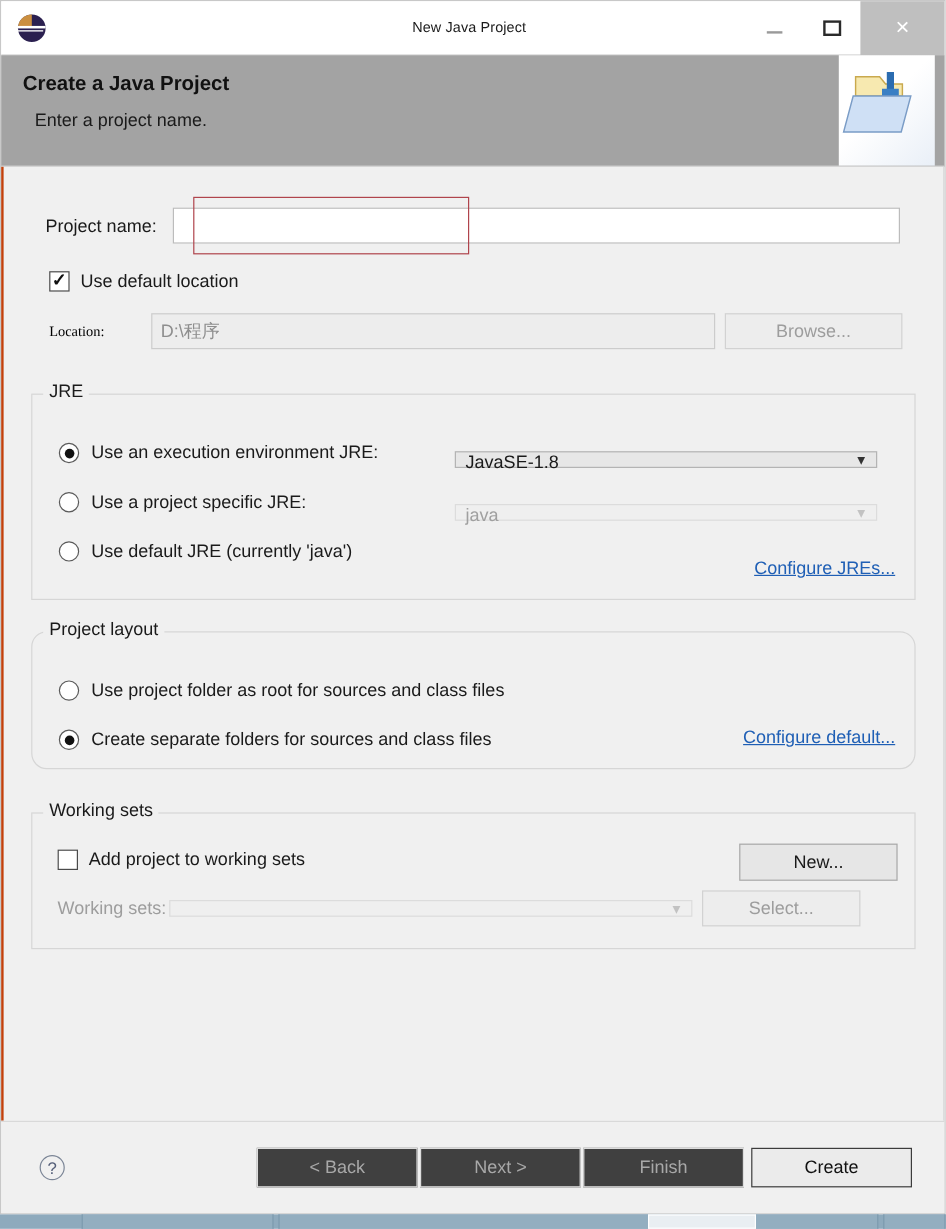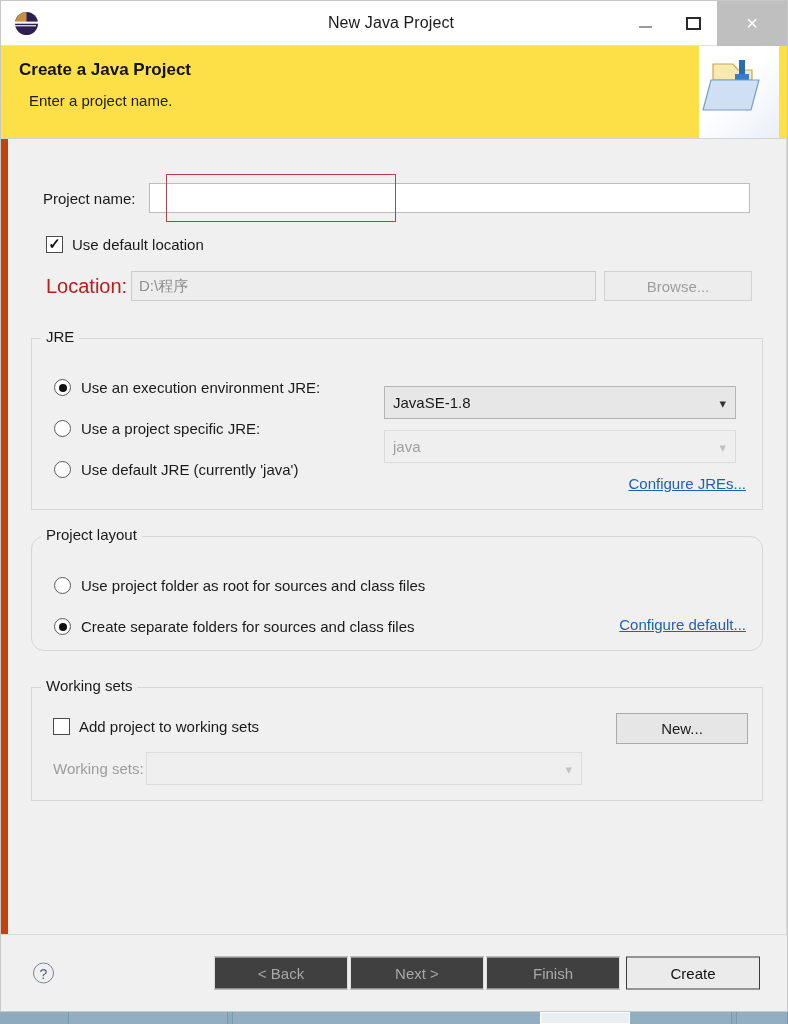--- a/index.html
+++ b/index.html
@@ -32,21 +32,21 @@
     border-bottom: 1px solid #e2e2e2;
   }
   .app-icon {
     position: absolute;
     left: 12px; top: 9px;
     width: 27px; height: 27px;
   }
   .title-text {
     width: 100%;
     text-align: center;
-    font-size: 16px;
+    font-size: 12px;
     color: #1a1a1a;
     letter-spacing: 0.1px;
     padding-right: 6px;
   }
   .win-controls {
     position: absolute;
     right: 0; top: 0;
     height: 45px;
     display: flex;
     align-items: stretch;
@@ -75,21 +75,21 @@
   .max-glyph {
     display: block;
     width: 15px; height: 13px;
     border: 2px solid #2a2a2a;
   }
 
   
   .header {
     position: relative;
     flex: 0 0 93px;
-    background: #fde047;
+    background: #a3a3a3;
     border-bottom: 1px solid #d4d4d4;
     padding: 14px 0 0 18px;
   }
   .header-title {
     font-size: 17px;
     font-weight: bold;
     color: #111;
     margin-bottom: 12px;
   }
   .header-sub {
@@ -102,23 +102,23 @@
     right: 8px; top: 0px;
     width: 80px; height: 92px;
     background: linear-gradient(135deg,#ffffff 0%, #ffffff 45%, #e9eff7 100%);
   }
 
   
   .body {
     position: relative;
     flex: 1 1 auto;
     background: #f0f0f0;
-    border-left: 7px solid #c2410c;
+    border-left: 2px solid #c2410c;
     border-right: 1px solid #d9d9d9;
-    padding: 16px 13px;
+    padding: 6px 13px;
   }
 
   .row {
     display: flex;
     align-items: center;
   }
 
   
   .pn-row {
     margin-top: 28px;
@@ -174,23 +174,24 @@
     margin-left: 9px;
   }
 
   
   .loc-row {
     margin-top: 16px;
     padding-left: 25px;
     height: 30px;
   }
   .loc-label {
-    font-size: 20px;
-    color: #b91c1c;
+    font-size: 12px;
+    color: #000000;
     width: 85px;
+    font-family: Liberation Serif, serif;
   }
   .loc-input {
     flex: 1;
     height: 30px;
     background: #ededed;
     border: 1px solid #ccc;
     color: #8e8e8e;
     font-size: 15px;
     display: flex;
     align-items: center;
@@ -254,25 +255,24 @@
     background: #111;
   }
   .opt-label {
     font-size: 15px;
     color: #1a1a1a;
     margin-left: 10px;
     white-space: nowrap;
   }
 
   .combo {
-    height: 33px;
+    height: 14px;
     background: #e7e7e7;
     border: 1px solid #b4b4b4;
     display: flex;
-    align-items: center;
     padding-left: 8px;
     font-size: 15px;
     color: #1a1a1a;
     position: relative;
   }
   .combo .chev {
     position: absolute;
     right: 9px; top: 50%;
     transform: translateY(-50%);
     font-size: 13px;
@@ -532,20 +532,21 @@
         <span class="checkbox"></span>
         <span class="cb-label">Add project to working sets</span>
       </div>
 
       <div class="ws-row2">
         <div class="ws-label">Working sets:</div>
         <div class="combo disabled ws-combo">
           <span></span>
           <span class="chev">▾</span>
         </div>
+        <div class="select-btn">Select...</div>
       </div>
 
       <div class="new-btn">New...</div>
     </div>
 
   </div>
 
   <div class="footer">
     <div class="help-icon">
       <span>?</span>

